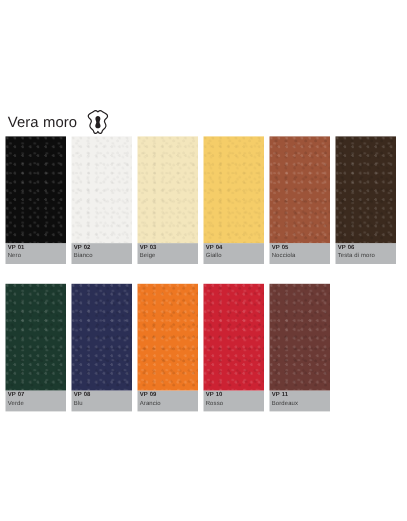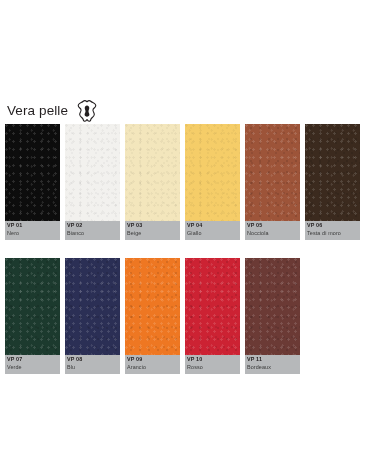--- a/index.html
+++ b/index.html
@@ -114,21 +114,21 @@
     color: #3a3a3a;
     letter-spacing: 0.12px;
   }
 </style>
 </head>
 <body>
 
 <div id="sheet">
 
   <div id="title-row">
-    <span id="title-text">Vera pelle</span>
+    <span id="title-text">Vera moro</span>
     <span>
       <svg id="hide-icon" viewBox="0 0 40 44" xmlns="http://www.w3.org/2000/svg">
         <path d="M12.5 2.5 C10 5 6 5.5 3.5 8.5 C1.5 11 3 14 5 15.5 C7 17 8.5 18.5 8 21
                  C7.5 24 5 26 5.5 29.5 C6 33 9 34.5 11 36.5 C13 38.5 12 41 14 42
                  C16.5 43.2 19 41 20 39 C21 41 23.5 43.2 26 42 C28 41 27 38.5 29 36.5
                  C31 34.5 34 33 34.5 29.5 C35 26 32.5 24 32 21 C31.5 18.5 33 17 35 15.5
                  C37 14 38.5 11 36.5 8.5 C34 5.5 30 5 27.5 2.5 C25 0.2 22 1.5 20 3.5
                  C18 1.5 15 0.2 12.5 2.5 Z" fill="none" stroke="#231f20" stroke-width="2.2" stroke-linejoin="round"></path>
         <path d="M20 11 C17.5 11 15.5 13 15.5 15.8 C15.5 18.4 17 20 17 22.4
                  C17 25 15.2 26.6 15.2 29 C15.2 31.6 17.4 33.4 20 33.4

